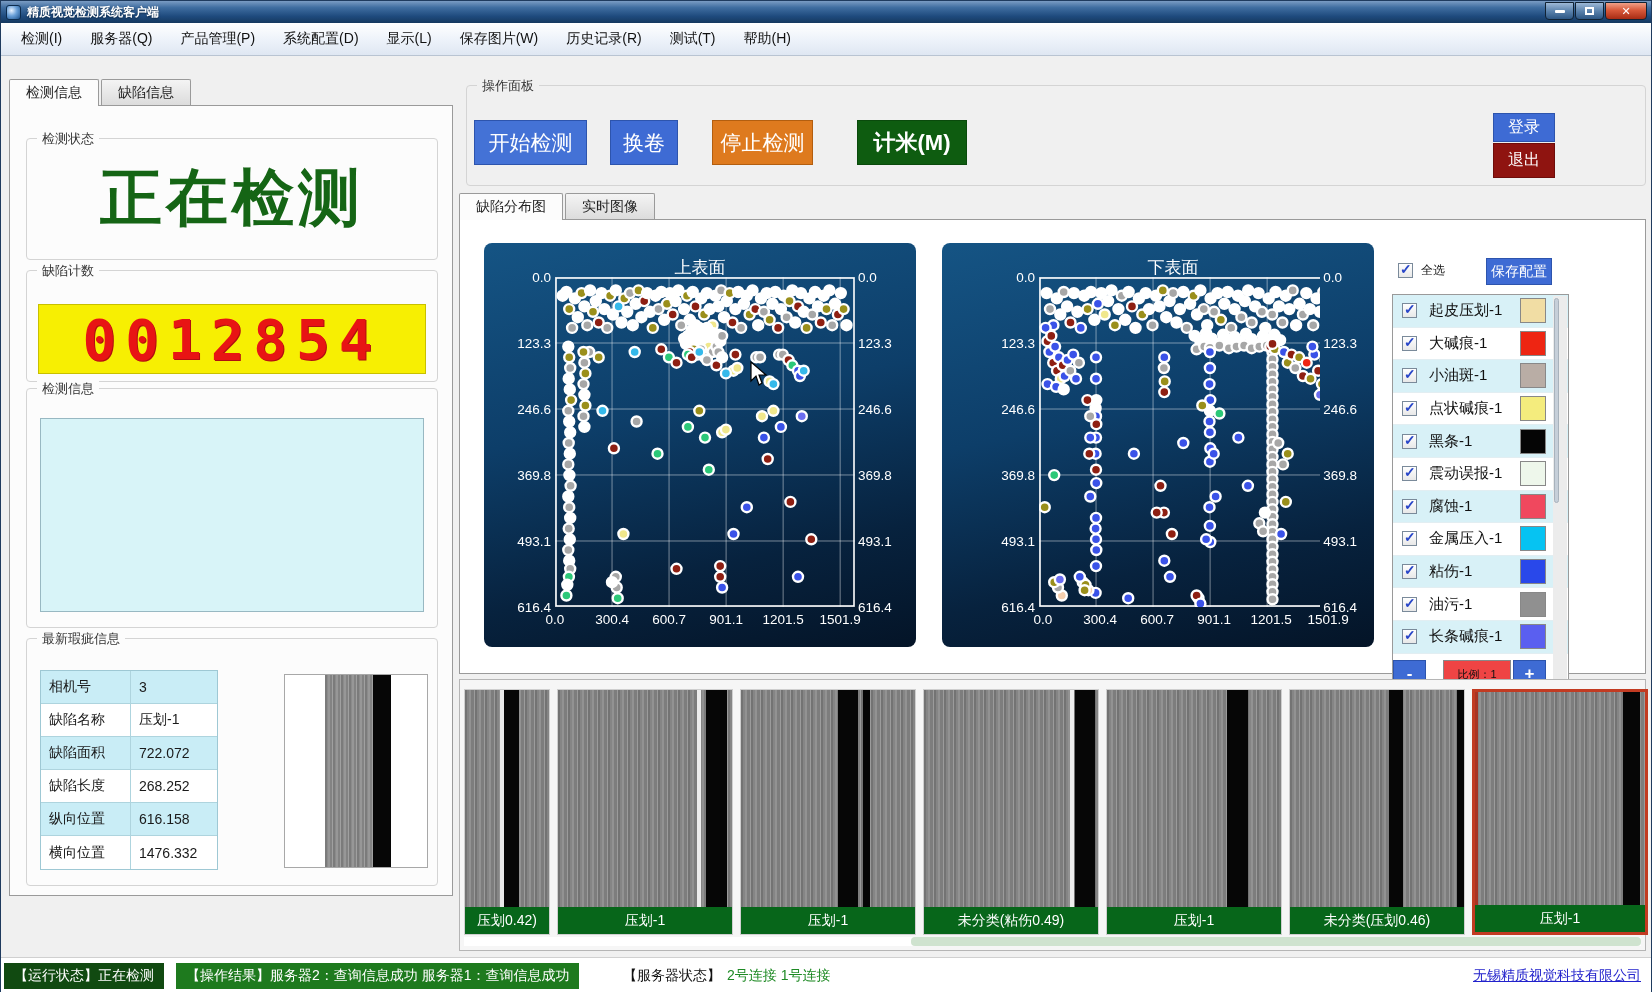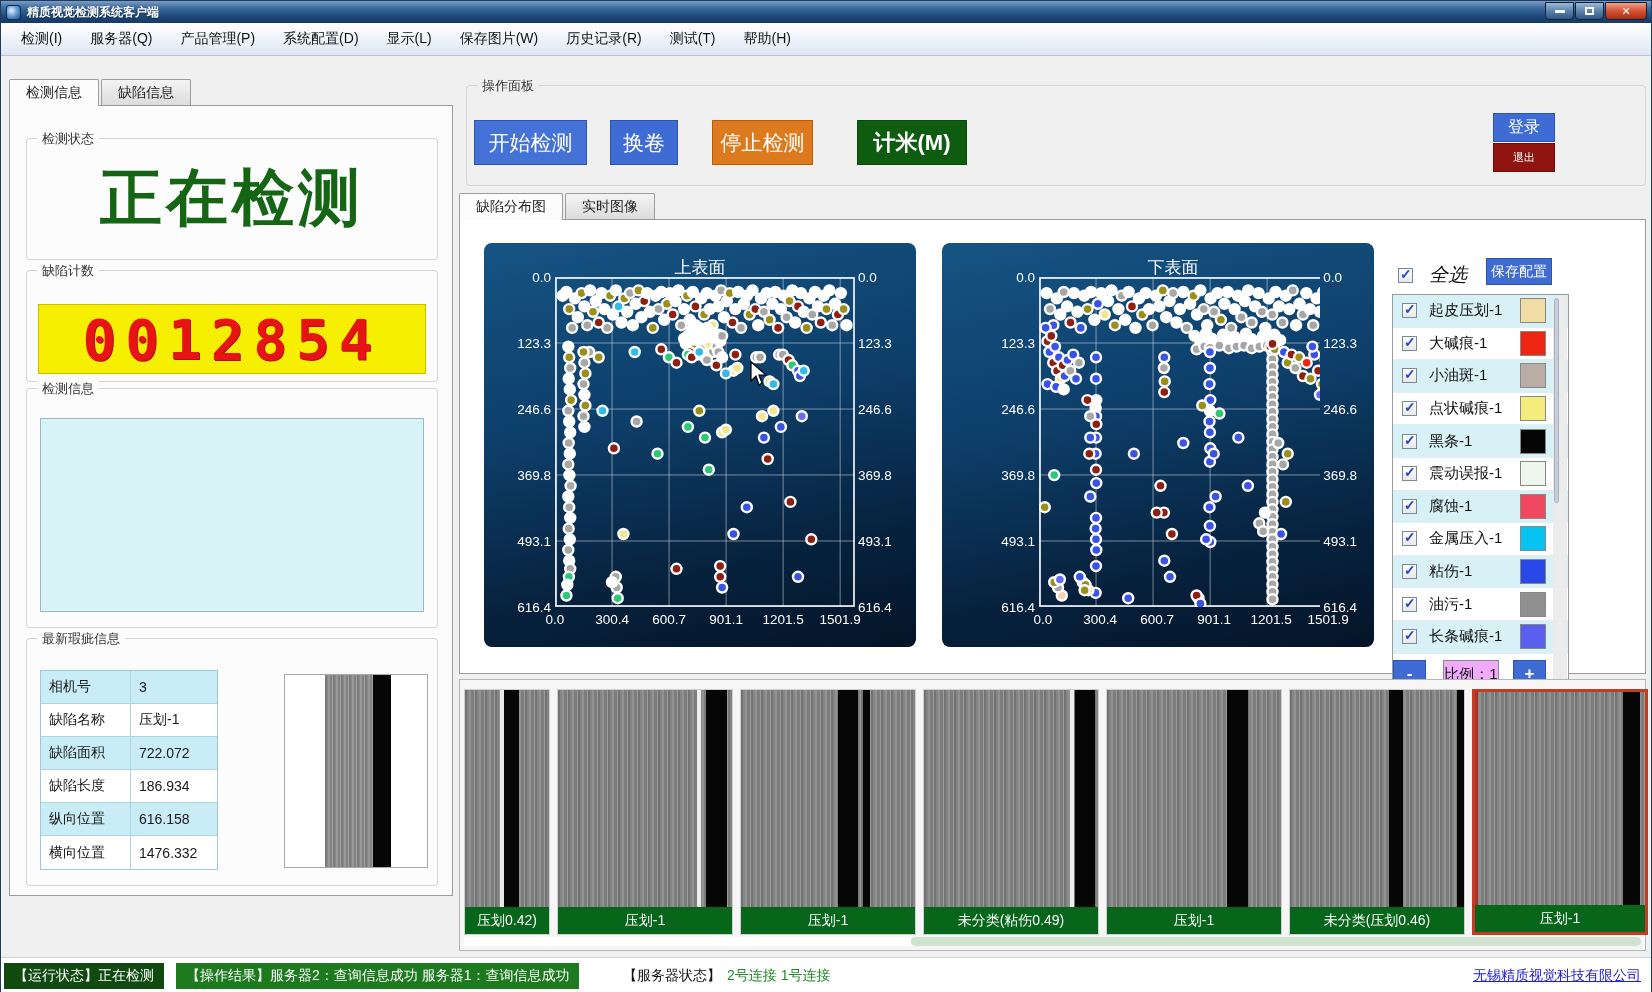--- a/index.html
+++ b/index.html
@@ -66,21 +66,21 @@
   .ctrl-group .gb-label { position:absolute; top:-9px; left:10px; background:#f0f0f0; padding:0 5px; font-size:13px; color:#333; }
   .btn { display:flex; align-items:center; justify-content:center; color:#fff; cursor:default; }
   .btn-start { position:absolute; left:7px; top:34px; width:113px; height:45px; font-size:21px; background:#4472d6; border:1px solid #2d54ad; }
   .btn-roll  { position:absolute; left:143px; top:34px; width:68px; height:45px; font-size:21px; background:#3e6bd4; border:1px solid #2d54ad; }
   .btn-stop  { position:absolute; left:245px; top:34px; width:101px; height:45px; font-size:21px; background:#de7a1e; border:1px solid #b35e0f; }
   .meter-label { position:absolute; left:390px; top:34px; width:110px; height:45px; background:#0e5c10; color:#fff; font-size:22px; font-weight:bold;
     display:flex; align-items:center; justify-content:center; border:1px solid #titulo; border:1px solid #0a4a0c; }
   .meter-value { position:absolute; left:500px; top:34px; width:170px; height:45px; background:#f2ee04; color:#156515; font-size:30px; font-weight:bold;
     display:flex; align-items:center; justify-content:center; border:1px solid #c8c000; }
   .btn-login  { position:absolute; left:1492px; top:112px; width:62px; height:29px; font-size:16px; background:#3e6bd4; border:1px solid #2d54ad; }
-  .btn-logout { position:absolute; left:1492px; top:142px; width:62px; height:29px; font-size:11px; background:#8f1410; border:1px solid #6e0d0a; }
+  .btn-logout { position:absolute; left:1492px; top:142px; width:62px; height:35px; font-size:16px; background:#8f1410; border:1px solid #6e0d0a; }
 
   
   .view-tabctrl { position:absolute; left:458px; top:192px; width:1187px; height:481px; }
   .view-tabctrl .tabpage { background:#ffffff; }
 
   
   .chart-panel { position:absolute; top:23px; width:432px; height:404px; border-radius:8px;
     background:linear-gradient(168deg,#155484 0%,#0d3e69 42%,#07223e 75%,#041427 100%); }
   .chart-panel.c0 { left:24px; }
   .chart-panel.c1 { left:482px;padding-left:30px; }
@@ -95,35 +95,35 @@
   .frame { fill:none; stroke:#ffffff; stroke-width:1.6; }
   .pt { stroke:#ffffff; stroke-width:2.4; }
   .xticks { position:relative; height:26px; margin-left:71px; width:300px; }
   .xtick { position:absolute; top:3px; transform:translateX(-50%); color:#fff; font-size:13.5px; white-space:nowrap; }
   .cursor-arrow { position:absolute; left:266px; top:84px; width:18px; height:26px; z-index:5; }
 
   
   .selectall-row { position:absolute; left:938px; top:42px; display:flex; align-items:center; }
   .cb { width:15px; height:15px; border:1px solid #7a8a9a; background:linear-gradient(180deg,#fff,#e8e8e8); position:relative; }
   .cb::after { content:"✓"; position:absolute; left:1px; top:-3px; color:#2a47c8; font-size:14px; font-weight:bold; }
-  .selectall-label { font-size:19px; margin-left:16px; color:#111;font-style:italic; }
+  .selectall-label { font-size:12px; margin-left:8px; color:#111; }
   .btn-savecfg { position:absolute; left:1026px; top:38px; width:66px; height:27px; font-size:14px; background:#3e6bd4; border:1px solid #2d54ad; }
   .legend-list { position:absolute; left:932px; top:74px; width:177px; height:402px; border:1px solid #9a9a9a; background:#fff; overflow:hidden; }
   .legend-row { height:32.6px; display:flex; align-items:center; padding-left:9px; background:#d8f1f7; border-bottom:1px solid #e2eef2; }
   .legend-row.even { background:#ffffff; }
   .legend-label { font-size:15px; color:#111; margin-left:12px; }
   .legend-swatch { width:26px; height:25px; border:1px solid #888; margin-left:auto; margin-right:22px; }
   .legend-scroll { position:absolute; right:1px; top:1px; bottom:1px; width:14px; background:#ececec; }
   .legend-scroll .thumb { position:absolute; left:1px; right:1px; top:2px; height:205px; background:#c6cfd9; border-radius:6px; border:1px solid #a8b2bc; }
   .scale-row { position:absolute; left:933px; top:440px; height:29px; }
   .btn-minus, .btn-plus { position:absolute; top:0; width:33px; height:27px; background:#3e6bd4; border:1px solid #2d54ad; font-size:17px; font-weight:bold; }
   .btn-minus { left:0; }
   .btn-plus { left:120px; }
-  .scale-box { position:absolute; left:50px; top:0; width:56px; height:28px; border:1px solid #888; background:#f0abfc;
-    display:flex; align-items:center; justify-content:center; font-size:15px; color:#111; }
+  .scale-box { position:absolute; left:50px; top:0; width:68px; height:28px; border:1px solid #888; background:#ef4444;
+    display:flex; align-items:center; justify-content:center; font-size:11px; color:#111; }
 
   
   .thumb-panel { position:absolute; left:458px; top:678px; width:1187px; height:272px; border:1px solid #b5b5b5; background:#f6f6f6;padding-left:40px; }
   .thumb-row { position:absolute; left:4px; top:9px; height:246px; display:flex; }
   .thumb { position:relative; height:246px; margin-right:7px; border:1px solid #cfcfcf; background:#fff; overflow:hidden; }
   .thumb.selected { border:3px solid #c23b22; }
   .thumb-img { position:absolute; left:0; right:0; top:0; height:218px; background:
      repeating-linear-gradient(90deg,#737373 0 2px,#858585 2px 4px,#929292 4px 6px,#7d7d7d 6px 9px,#9b9b9b 9px 10px); }
   .thumb.selected .thumb-img { height:214px; }
   .stripe { position:absolute; top:0; bottom:0; }
@@ -207,21 +207,21 @@
           <div class="t-row even">
             <div class="t-cell label">缺陷名称</div>
             <div class="t-cell value">压划-1</div>
           </div>
           <div class="t-row">
             <div class="t-cell label">缺陷面积</div>
             <div class="t-cell value">722.072</div>
           </div>
           <div class="t-row even">
             <div class="t-cell label">缺陷长度</div>
-            <div class="t-cell value">186.934</div>
+            <div class="t-cell value">268.252</div>
           </div>
           <div class="t-row">
             <div class="t-cell label">纵向位置</div>
             <div class="t-cell value">616.158</div>
           </div>
           <div class="t-row even">
             <div class="t-cell label">横向位置</div>
             <div class="t-cell value">1476.332</div>
           </div>
         </div>

